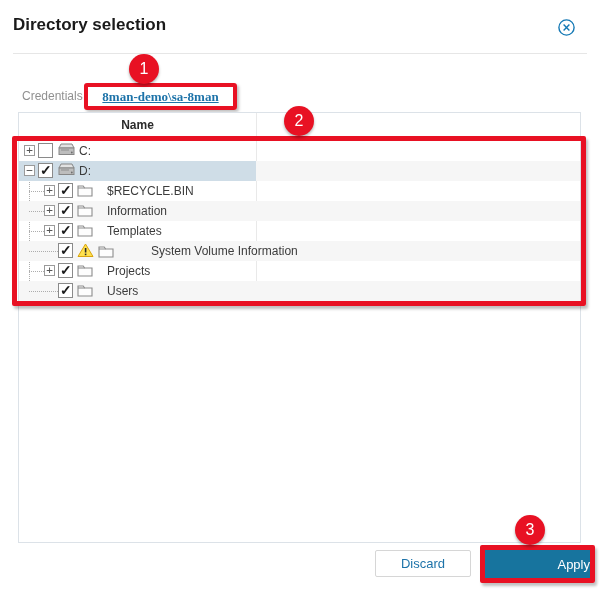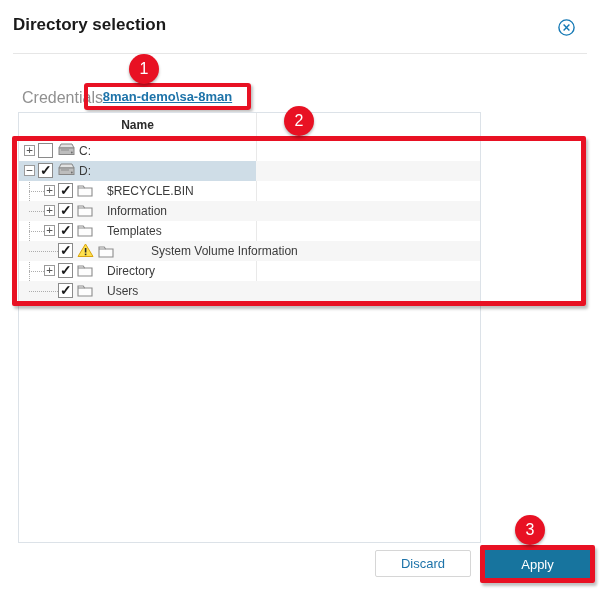--- a/index.html
+++ b/index.html
@@ -5,32 +5,32 @@
   * { margin:0; padding:0; box-sizing:border-box; }
   html,body { width:600px; height:599px; background:#fff; font-family:"Liberation Sans", sans-serif; }
   #dialog { position:relative; width:600px; height:599px; background:#fff; overflow:hidden;border-radius:22px; }
 
   
   #title { position:absolute; left:13px; top:15px; font-size:17px; font-weight:bold; color:#1a1a1a; }
   #close-btn { position:absolute; left:556px; top:18px; width:20px; height:20px; cursor:pointer; background:none; border:none; }
   #title-sep { position:absolute; left:13px; top:53px; width:574px; height:1px; background:#e6e6e6; }
 
   
-  #cred-label { position:absolute; left:22px; top:89px; font-size:16px; color:#909090; }
-  #cred-box { position:absolute; left:84px; top:83px; width:167px; height:27px; border:4px solid #e81123; border-radius:3px; box-shadow:2px 2px 3px rgba(0,0,0,.25); display:flex; align-items:center; justify-content:center; }
+  #cred-label { position:absolute; left:22px; top:89px; font-size:12px; color:#909090; }
+  #cred-box { position:absolute; left:84px; top:83px; width:153px; height:27px; border:4px solid #e81123; border-radius:3px; box-shadow:2px 2px 3px rgba(0,0,0,.25); display:flex; align-items:center; justify-content:center;font-family:Liberation Serif, serif; }
   #cred-link { font-size:13px; font-weight:bold; color:#1d73a9; text-decoration:underline; cursor:pointer; white-space:nowrap; }
 
   
   .badge { position:absolute; width:30px; height:30px; border-radius:50%; background:#e81123; color:#fff; font-size:16px; display:flex; align-items:center; justify-content:center; box-shadow:0 2px 3px rgba(0,0,0,.3); z-index:30; }
   #badge-1 { left:129px; top:54px; }
   #badge-2 { left:284px; top:106px; }
   #badge-3 { left:515px; top:515px; }
 
   
-  #tree-panel { position:absolute; left:18px; top:112px; width:463px; height:431px; border:1px solid #dce2e8; background:#fff; }
+  #tree-panel { position:absolute; left:18px; top:112px; width:563px; height:431px; border:1px solid #dce2e8; background:#fff; }
   #tree-header { position:absolute; left:0; top:0; width:237px; height:23px; display:flex; align-items:center; justify-content:center; font-size:12px; font-weight:bold; color:#2b2b2b; cursor:pointer; }
   #col-divider { position:absolute; left:237px; top:0; width:1px; height:188px; background:#e9e9e9; }
   #rows { position:absolute; left:0; top:28px; width:100%; }
   #tree-vline { position:absolute; left:10px; top:38px; height:112px; width:0; border-left:1px dotted #adadad; }
 
   .tree-row { position:relative; height:20px; width:100%; cursor:pointer; }
   .tree-row.striped { background:#f6f6f6; }
   .tree-row.selected { background:linear-gradient(90deg,#cfdde7 0,#cfdde7 237px,#f6f6f6 237px); }
 
   .connector { position:absolute; left:10px; top:10px; width:15px; border-top:1px dotted #adadad; }
@@ -55,21 +55,21 @@
   .level0 .row-label { left:60px; }
   .level1 .row-label { left:88px; }
   .level1.has-warn .row-label { left:100px;margin-left:32px; }
 
   
   #box-2 { position:absolute; left:12px; top:136px; width:574px; height:170px; border:5px solid #e81123; border-radius:2px; box-shadow:2px 3px 3px rgba(0,0,0,.25); z-index:20; pointer-events:none; }
   #box-3 { position:absolute; left:480px; top:545px; width:115px; height:38px; border:5px solid #e81123; border-radius:2px; box-shadow:2px 3px 3px rgba(0,0,0,.25); z-index:20; pointer-events:none; }
 
   
   #discard-btn { position:absolute; left:375px; top:550px; width:96px; height:27px; background:#fff; border:1px solid #d6d6d6; border-radius:2px; color:#1d73a9; font-size:13px; font-family:"Liberation Sans", sans-serif; cursor:pointer; }
-  #apply-btn { position:absolute; left:485px; top:550px; width:105px; height:28px; background:#17749e; border:none; color:#fff; font-size:13px; font-family:"Liberation Sans", sans-serif; cursor:pointer; }
+  #apply-btn { position:absolute; left:485px; top:550px; width:105px; height:28px; background:#17749e; border:none; color:#fff; font-size:13px; font-family:"Liberation Sans", sans-serif; cursor:pointer;text-align:right; }
 </style>
 </head>
 <body>
 
 <div id="dialog">
 
   <div id="title">Directory selection</div>
 
   <button id="close-btn">
     <span>
@@ -216,21 +216,21 @@
     </span>
     <span class="icon-group">
 
       <span class="folder">
         <svg width="16" height="14" viewBox="0 0 16 14">
           <path d="M1 3 h5.2 l1.4 2 H15 v8 H1 Z" fill="#fdfdfd" stroke="#8c8c8c" stroke-width="1.1"></path>
           <path d="M1 5 h6.6" stroke="#8c8c8c" stroke-width="1.1" fill="none"></path>
         </svg>
       </span>
     </span>
-    <span class="row-label">Directory</span>
+    <span class="row-label">Projects</span>
   </div>
         <div class="tree-row level1 striped no-exp">
     <span class="connector"></span>
 
     <span class="checkbox checked">
       <span class="check">✓</span>
     </span>
     <span class="icon-group">
 
       <span class="folder">

